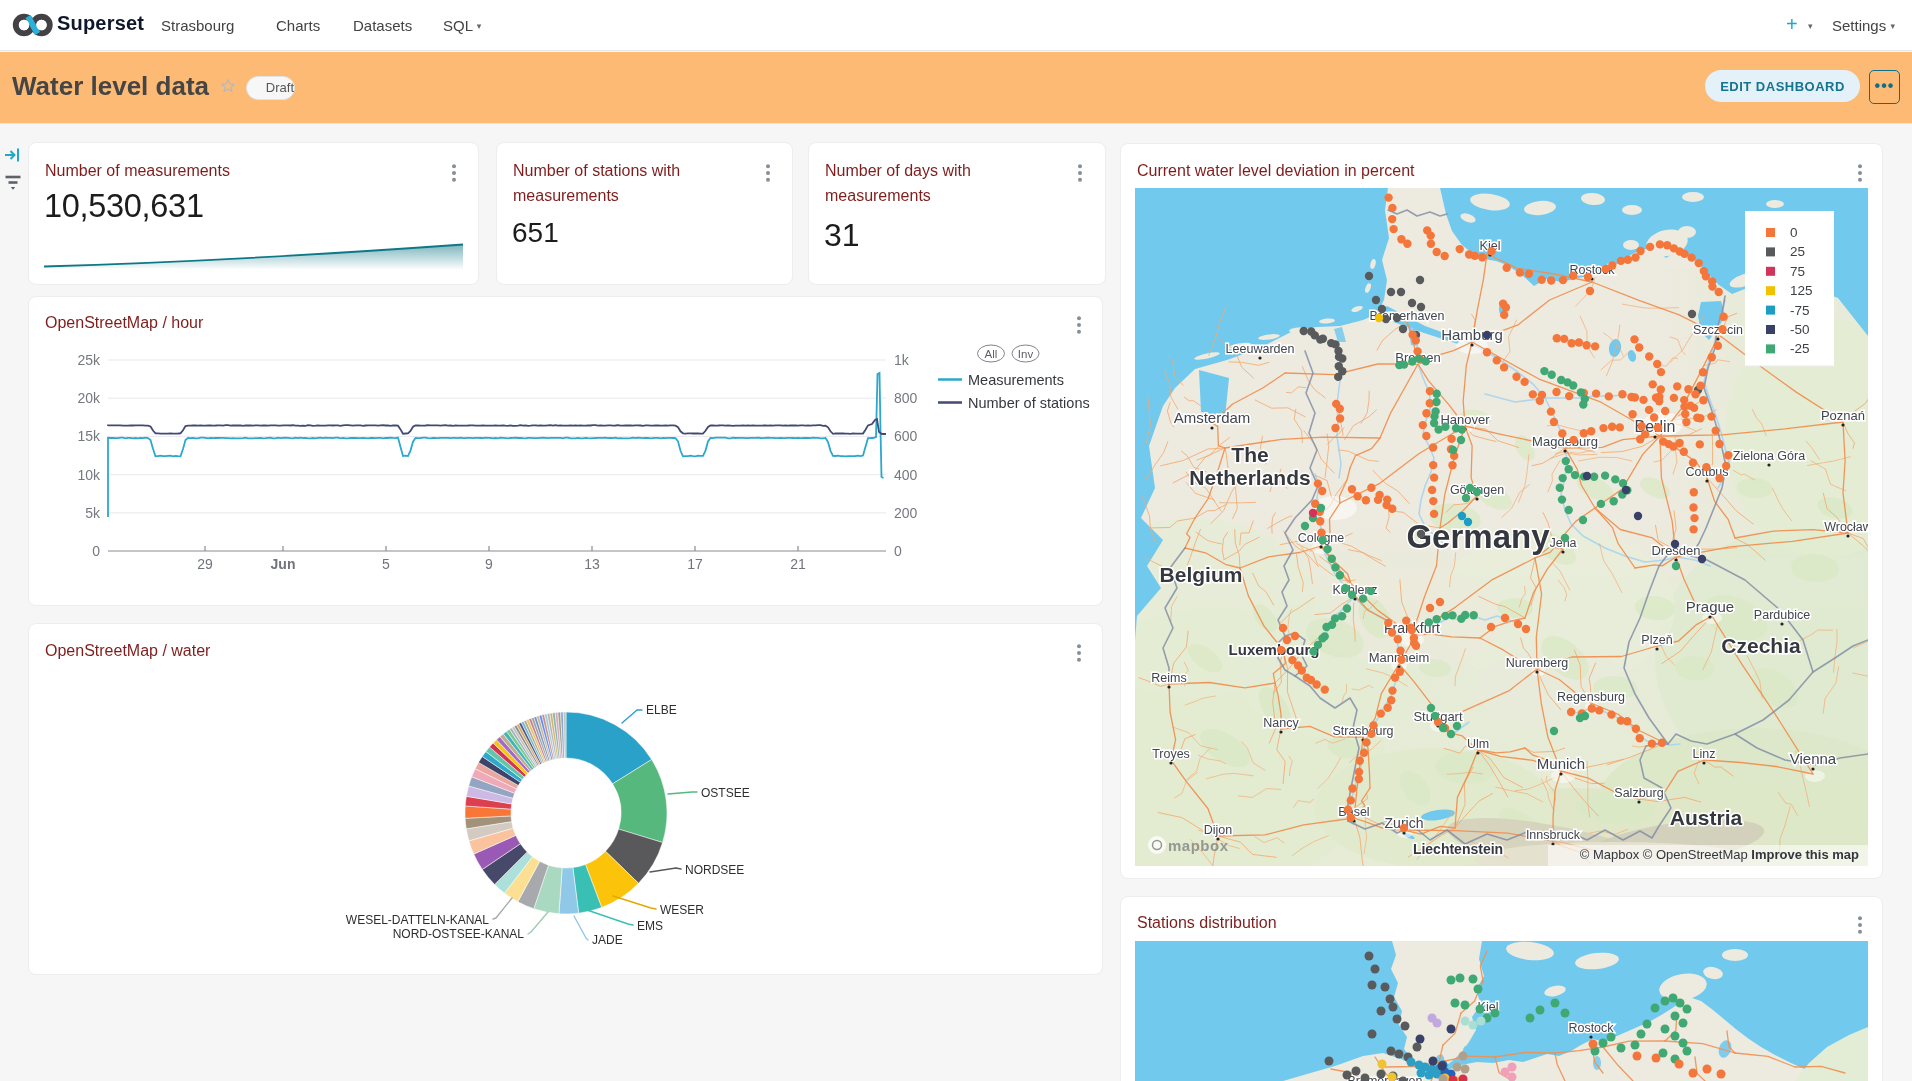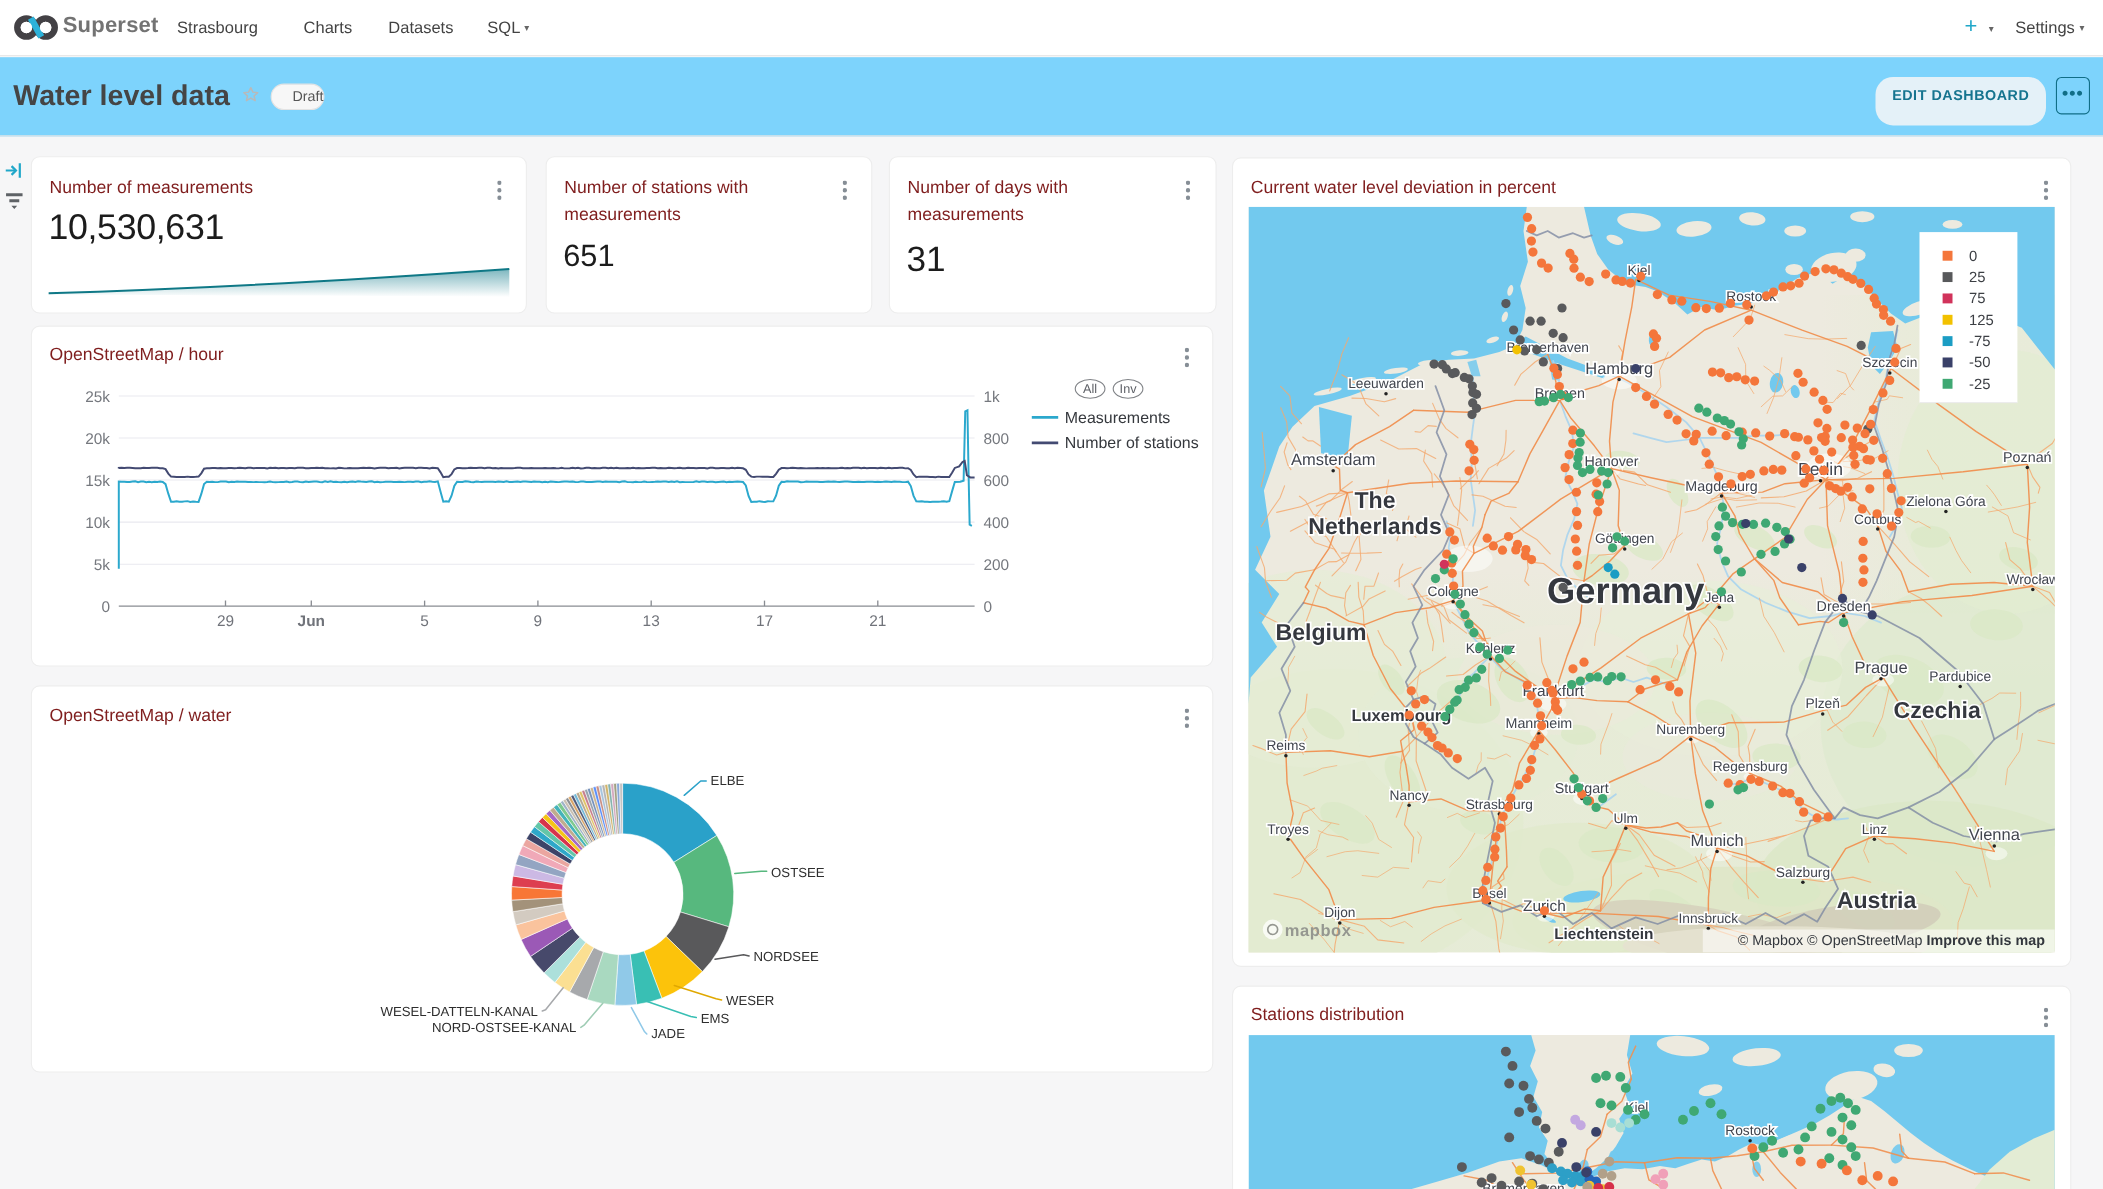--- a/index.html
+++ b/index.html
@@ -1,54 +1,54 @@
 <!DOCTYPE html>
 <html><head><meta charset="utf-8"><title>Water level data</title>
 <style>
 * { margin:0; padding:0; box-sizing:border-box; }
 html,body { width:1912px; height:1081px; overflow:hidden; background:#f6f6f7;
   font-family:"Liberation Sans", sans-serif; }
 .abs { position:absolute; }
 .nav { left:0; top:0; width:1912px; height:51px; background:#fff; border-bottom:1px solid #e8e8e8; z-index:5;}
 .navitem { position:absolute; top:17px; font-size:15px; color:#434343; }
-.hdr { left:0; top:52px; width:1912px; height:72px; background:#7dd3fc; border-bottom:1px solid #e6e6e6; z-index:4;}
+.hdr { left:0; top:52px; width:1912px; height:72px; background:#fdba74; border-bottom:1px solid #e6e6e6; z-index:4;}
 .card { position:absolute; background:#fff; border-radius:8px; border:1px solid #ededed; }
 .ctitle { position:absolute; font-size:16px; font-weight:400; color:#7f1d1d; line-height:25px; }
 .kebab { position:absolute; }
 .bignum { position:absolute; color:#1c1c1c; }
 svg { display:block; }
 .maplabel text { font-family:"Liberation Sans", sans-serif; }
 </style></head>
 <body>
 
 <div class="abs nav">
   <svg class="abs" style="left:12px;top:10px" width="42" height="30" viewBox="0 0 42 30">
     <circle cx="12" cy="15" r="8.2" fill="none" stroke="#434145" stroke-width="6"></circle>
     <circle cx="29.5" cy="15" r="8.2" fill="none" stroke="#434145" stroke-width="6"></circle>
     <line x1="16" y1="6.5" x2="25.5" y2="23.5" stroke="#2cb2da" stroke-width="6"></line>
     <circle cx="12" cy="15" r="5.2" fill="#ffffff"></circle>
     <circle cx="29.5" cy="15" r="5.2" fill="#ffffff"></circle>
   </svg>
-  <div class="navitem" style="left:57px;top:12px;font-size:20px;font-weight:700;color:#737373;letter-spacing:0.2px">Superset</div>
+  <div class="navitem" style="left:57px;top:12px;font-size:20px;font-weight:700;color:#0f172a;letter-spacing:0.2px">Superset</div>
   <div class="navitem" style="left:161px">Strasbourg</div>
   <div class="navitem" style="left:276px">Charts</div>
   <div class="navitem" style="left:353px">Datasets</div>
   <div class="navitem" style="left:443px">SQL <span style="font-size:9px;color:#666;position:relative;top:-2px">▾</span></div>
   <div class="navitem" style="left:1786px;color:#20a7c9;font-size:20px;top:13px;font-weight:400">+</div>
   <div class="navitem" style="left:1808px;font-size:9px;color:#666;top:21px">▾</div>
   <div class="navitem" style="left:1832px">Settings <span style="font-size:9px;color:#666;position:relative;top:-2px">▾</span></div>
 </div>
 
 <div class="abs hdr">
   <div class="abs" style="left:12px;top:19px;font-size:26px;font-weight:700;color:#454545">Water level data</div>
   <svg class="abs" style="left:219px;top:25px" width="18" height="18" viewBox="0 0 24 24">
     <path d="M12 3.6 14.6 9 20.4 9.6 16 13.5 17.3 19.3 12 16.2 6.7 19.3 8 13.5 3.6 9.6 9.4 9 Z" fill="none" stroke="#b9b9b9" stroke-width="1.8" stroke-linejoin="round"></path>
   </svg>
   <div class="abs" style="left:246px;top:24px;width:49px;height:24px;border:1px solid #e3e3e3;background:#f7f7f7;border-radius:12px;font-size:13px;color:#565656;text-align:right;line-height:22px">Draft</div>
-  <div class="abs" style="left:1705px;top:18px;width:155px;height:44px;background:#e4f1f8;border-radius:16px;text-align:center;line-height:34px;font-size:13px;font-weight:700;color:#15748f;letter-spacing:0.5px">EDIT DASHBOARD</div>
+  <div class="abs" style="left:1705px;top:18px;width:155px;height:32px;background:#e4f1f8;border-radius:16px;text-align:center;line-height:34px;font-size:13px;font-weight:700;color:#15748f;letter-spacing:0.5px">EDIT DASHBOARD</div>
   <div class="abs" style="left:1869px;top:18px;width:31px;height:34px;border:1.5px solid #116e87;border-radius:5px;text-align:center;line-height:30px;font-size:16px;font-weight:700;color:#116e87;letter-spacing:1px">•••</div>
 </div>
 
 <svg class="abs" style="left:5px;top:148px" width="16" height="14" viewBox="0 0 16 14">
   <line x1="0" y1="7" x2="9" y2="7" stroke="#20a7c9" stroke-width="2"></line>
   <path d="M5.5 3 9.5 7 5.5 11" fill="none" stroke="#20a7c9" stroke-width="2"></path>
   <line x1="13" y1="0.5" x2="13" y2="13.5" stroke="#20a7c9" stroke-width="2"></line>
 </svg>
 <svg class="abs" style="left:5px;top:175px" width="16" height="15" viewBox="0 0 16 15">
   <line x1="0.5" y1="2" x2="15.5" y2="2" stroke="#5e6266" stroke-width="2.6"></line>

